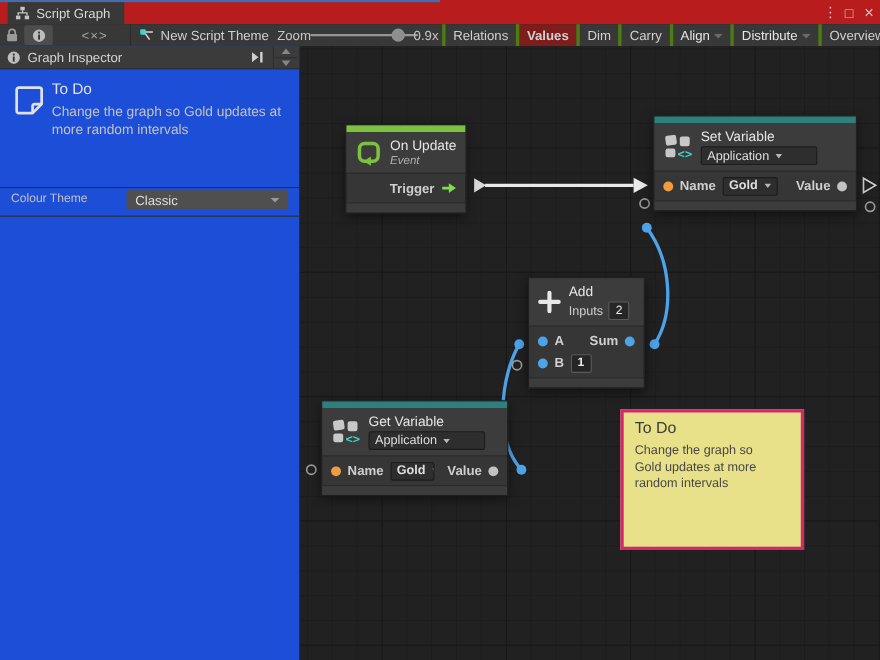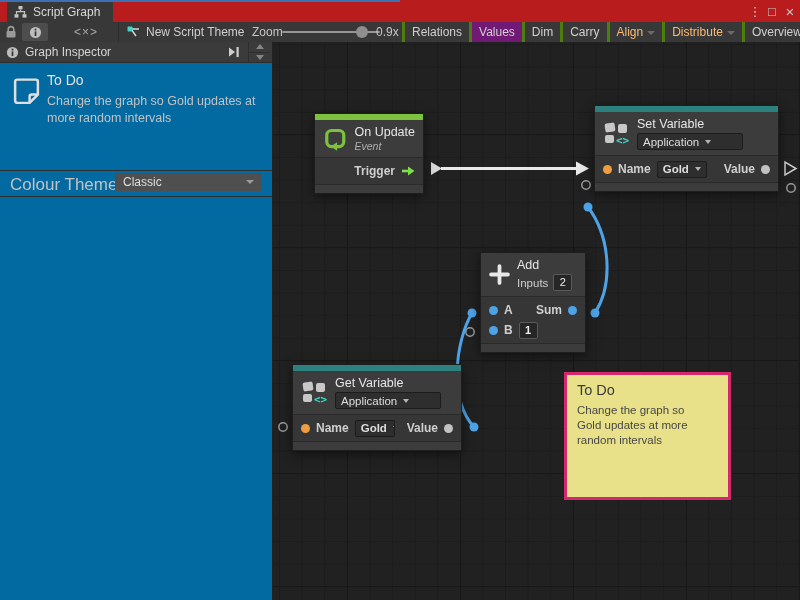--- a/index.html
+++ b/index.html
@@ -24,41 +24,41 @@
             display:flex;align-items:center;justify-content:center;}
   #code-btn{left:64px;top:0;width:44px;text-align:center;color:#a8a8a8;letter-spacing:1px;}
   .vsep{top:0;width:1px;height:20px;background:#2c2c2c;}
   #newgraph{left:127px;top:0;display:flex;align-items:center;gap:5px;height:20px;}
   #zoom-label{left:252px;top:0;color:#c6c6c6;}
   #zoom-track{left:282px;top:9px;width:98px;height:2px;background:#969696;border-radius:1px;}
   #zoom-handle{left:356px;top:4px;width:12px;height:12px;border-radius:50%;background:#8f8f8f;}
   #zoom-value{left:376px;top:0;color:#c6c6c6;}
   #tb-right{left:402px;top:0;height:20px;display:flex;}
   #tb-right .tbtn{padding:0 7px;border-left:3px solid #4d7c0f;white-space:nowrap;}
-  #tb-right .tbtn.active{background:#701a75;}
-  #tb-right .tbtn.disabled{color:#fdba74;}
+  #tb-right .tbtn.active{background:#7f1d1d;font-weight:bold;}
+  #tb-right .tbtn.disabled{color:#e5e5e5;}
   .caret{display:inline-block;width:0;height:0;border-left:4px solid transparent;
          border-right:4px solid transparent;border-top:4.5px solid #9a9a9a;vertical-align:middle;margin-left:4px;}
   .tbtn.disabled .caret{border-top-color:#6a6a6a;}
 
   
-  #inspector{left:0;top:42px;width:273px;height:558px;background:#0369a1;border-right:1px solid #232323;box-sizing:border-box;}
+  #inspector{left:0;top:42px;width:273px;height:558px;background:#1d4ed8;border-right:1px solid #232323;box-sizing:border-box;}
   #insp-header{left:0;top:0;width:272px;height:20px;border-bottom:1px solid #2e2e2e;display:flex;align-items:center;background:#3b3b3b;}
   #insp-title{margin-left:6px;color:#d4d4d4;}
   #insp-dock{position:absolute;right:32px;top:5px;}
   #insp-scroll{position:absolute;right:2px;top:0;width:21px;height:20px;border-left:1px solid #2e2e2e;display:flex;flex-direction:column;}
   .scrollbtn{flex:1;display:flex;align-items:center;justify-content:center;}
   .tri-up{width:0;height:0;border-left:4px solid transparent;border-right:4px solid transparent;border-bottom:5px solid #868686;}
   .tri-dn{width:0;height:0;border-left:4px solid transparent;border-right:4px solid transparent;border-top:5px solid #868686;}
   #todo-section{left:0;top:21px;width:272px;height:107px;border-bottom:1px solid #2e2e2e;}
   #todo-icon{position:absolute;left:11px;top:13px;}
   #todo-title{position:absolute;left:47px;top:9px;font-size:14px;color:#e2e2e2;}
   #todo-desc{position:absolute;left:47px;top:30px;width:216px;font-size:12.5px;line-height:1.35;color:#c2c2c2;}
   #theme-row{left:0;top:128px;width:272px;height:26px;border-bottom:1px solid #2e2e2e;}
-  #theme-label{position:absolute;left:10px;top:5px;font-size:17px;color:#c2c2c2;}
+  #theme-label{position:absolute;left:10px;top:5px;font-size:11px;color:#c2c2c2;}
   #theme-dd{position:absolute;left:115px;top:3px;width:147px;height:18px;background:#4f4f4f;border-radius:2px;
             display:flex;align-items:center;color:#dfdfdf;padding:0 8px;box-sizing:border-box;}
   #theme-dd .caret{margin-left:auto;}
 
   
   #canvas{left:273px;top:42px;width:527px;height:558px;background-color:#212121;
     background-image:
       linear-gradient(to right,#181818 1px,transparent 1px),
       linear-gradient(to bottom,#181818 1px,transparent 1px),
       linear-gradient(to right,#1c1c1c 1px,transparent 1px),

